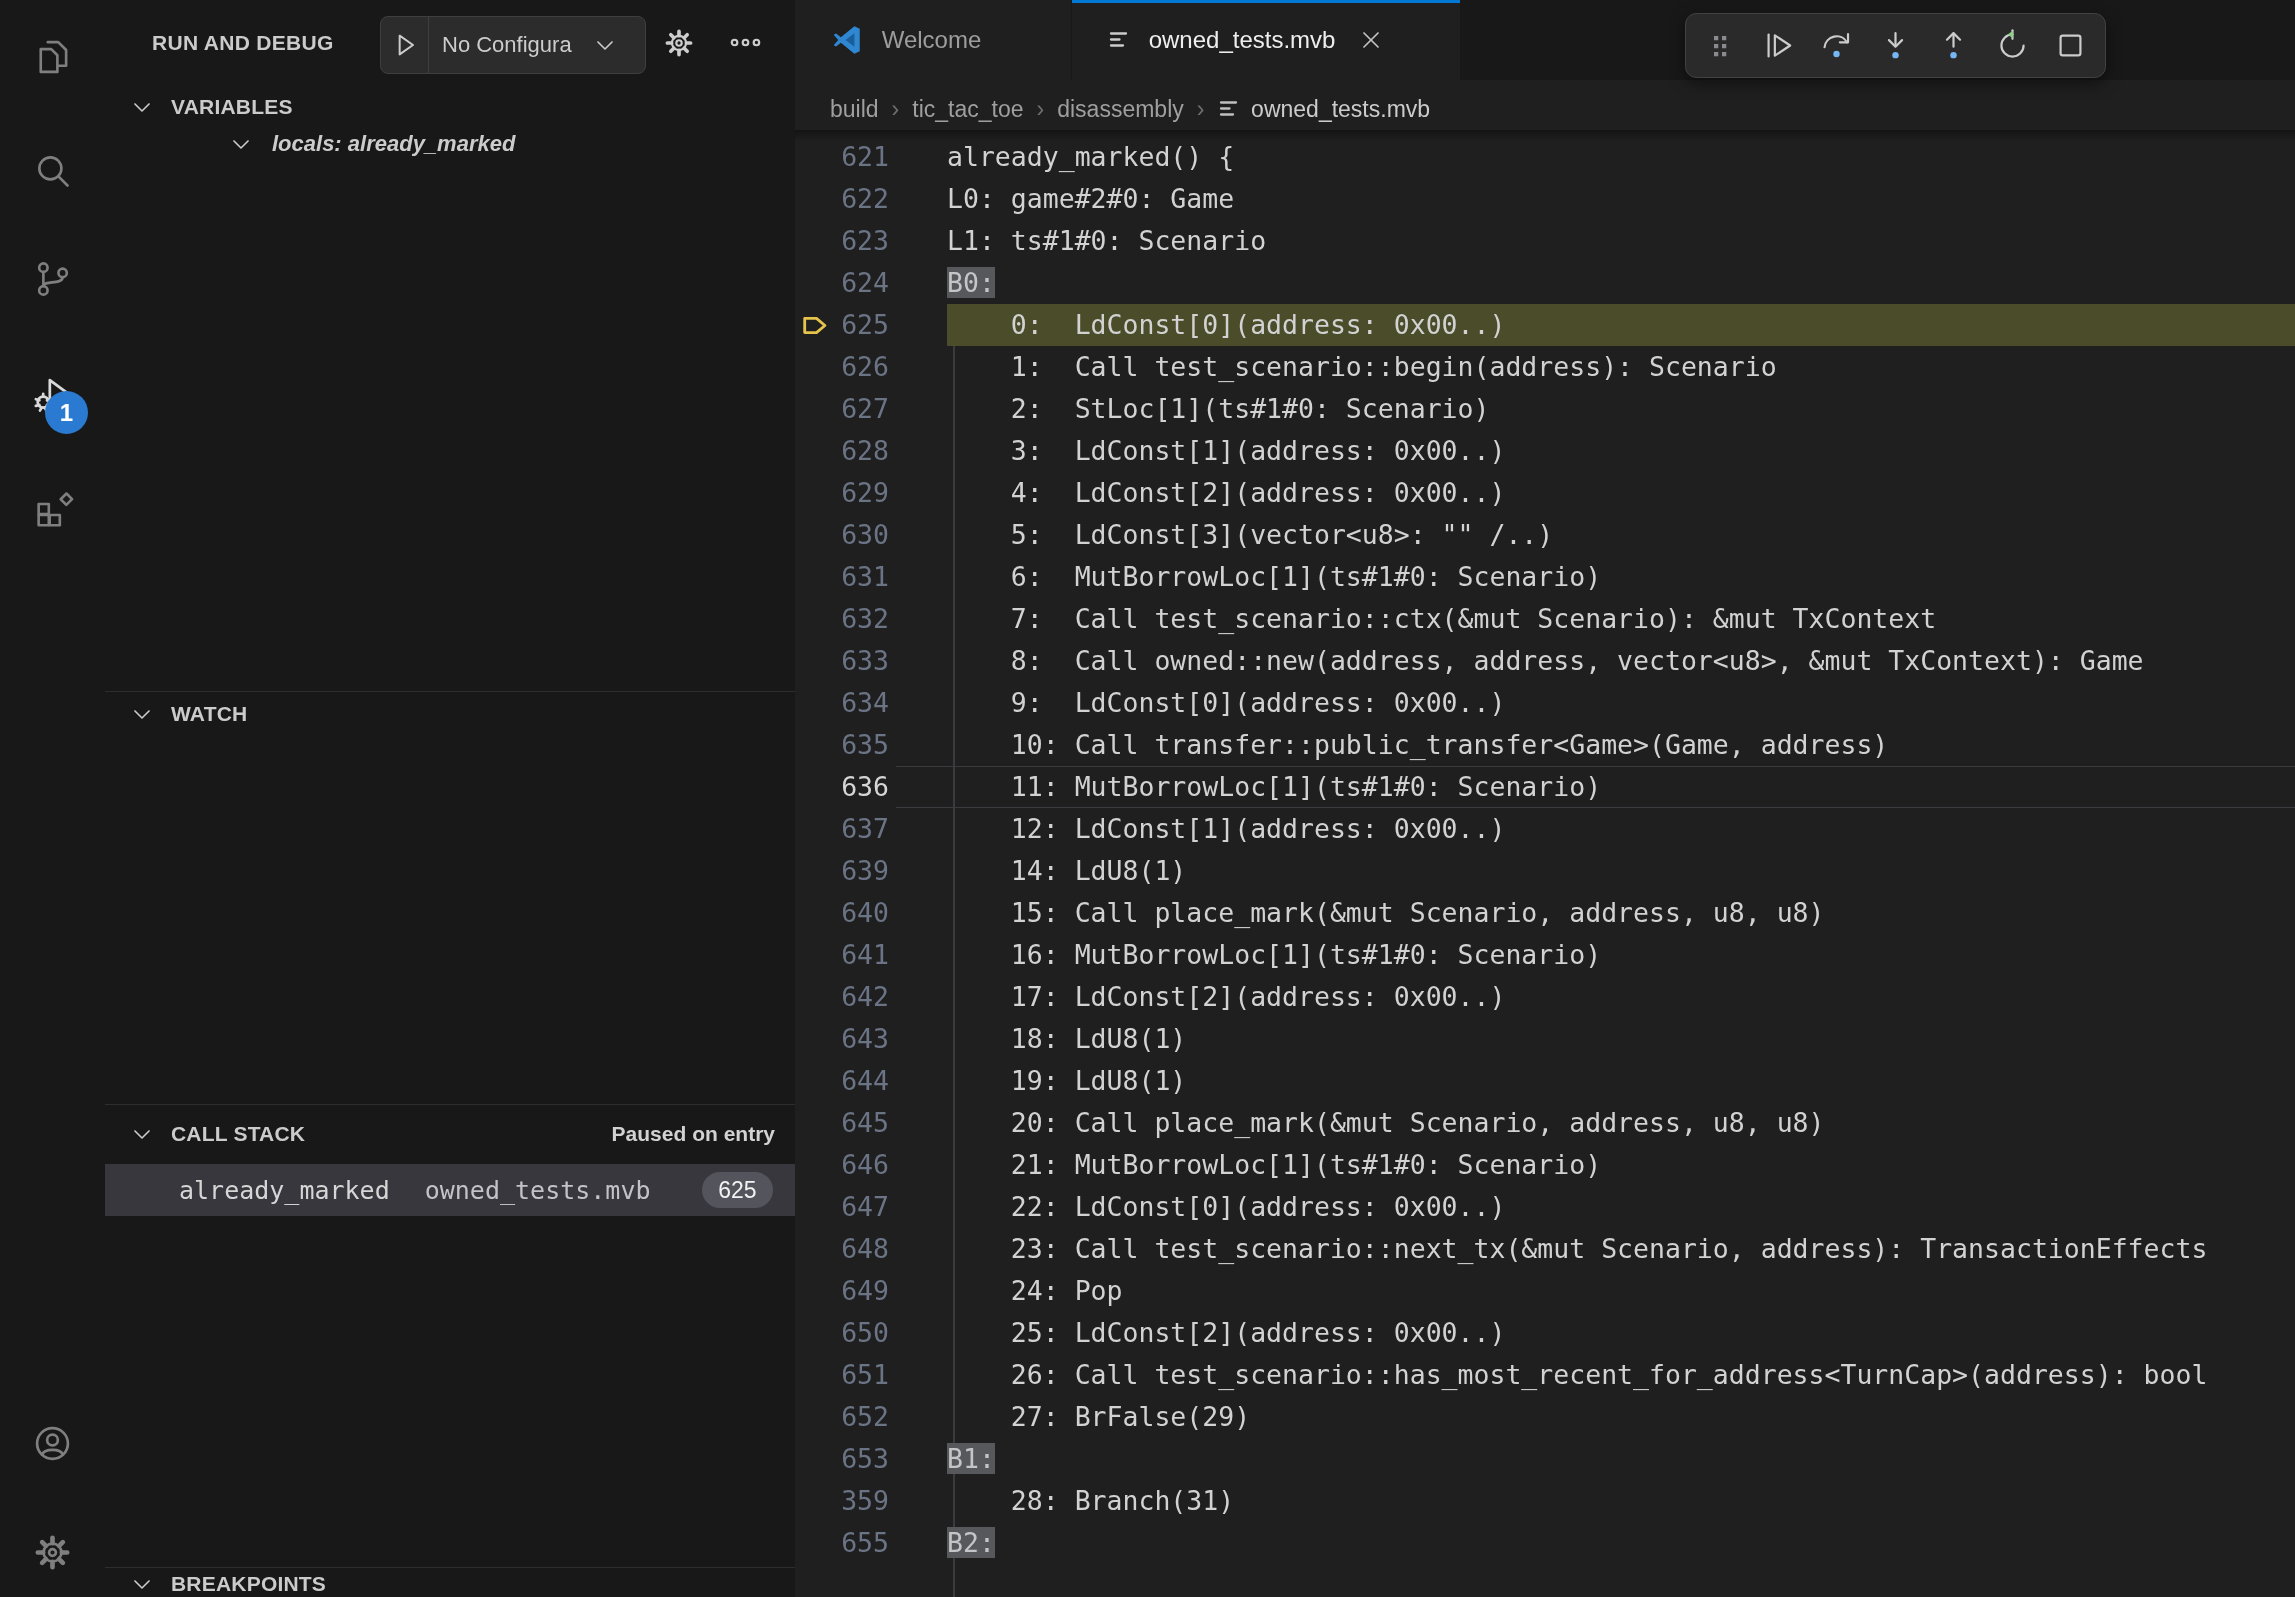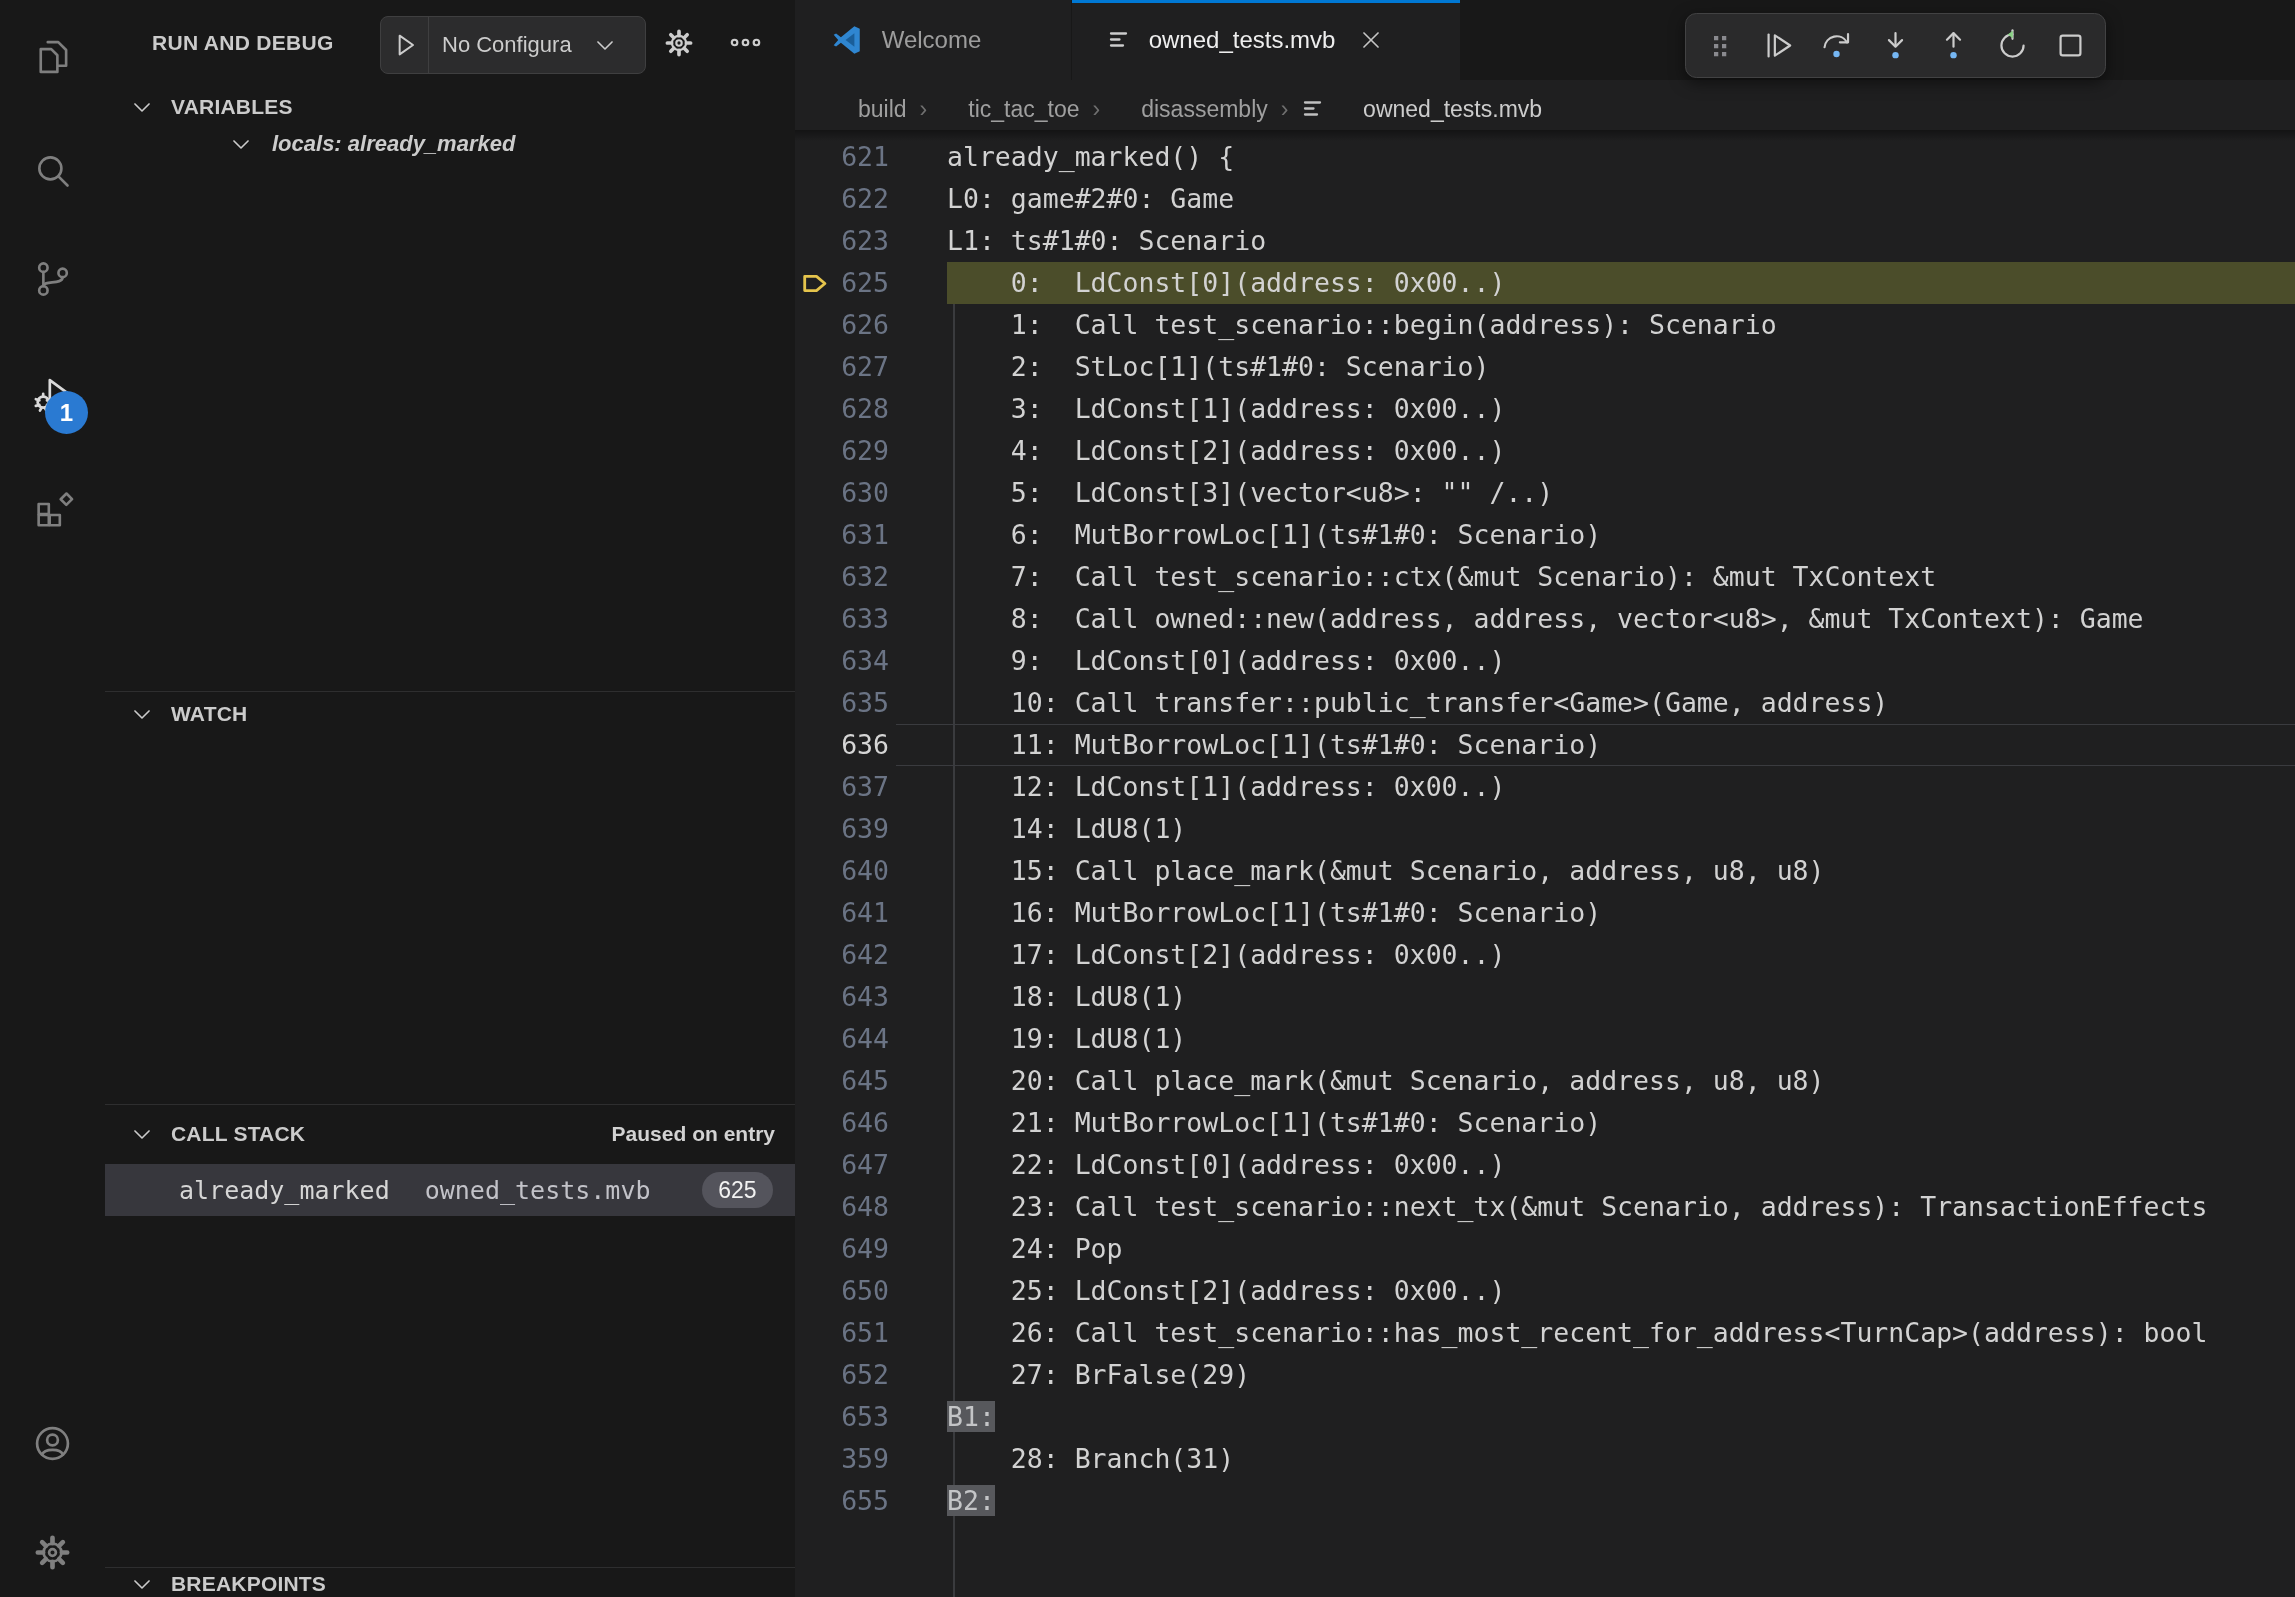--- a/index.html
+++ b/index.html
@@ -54,21 +54,21 @@
   .tab{position:absolute;top:0;height:80px;background:#1f1f20;display:flex;align-items:center;cursor:pointer;box-sizing:border-box;}
   .tab .tab-icon{margin-left:35px;}
   .tab .tab-label{margin-left:17.7px;font-size:24px;white-space:nowrap;}
   .tab.inactive .tab-label{color:#9d9d9d;}
   .tab.active .tab-label{color:#eeeeee;}
   .tab.active::before{content:"";position:absolute;left:0;top:0;right:0;height:3.2px;background:#0078d4;}
   .tab-close{margin-left:22.5px;color:#c5c5c5;cursor:pointer;display:flex;}
 
   #breadcrumbs{position:absolute;left:0;top:80px;width:1501px;height:58px;background:#1f1f20;
                display:flex;align-items:center;padding-left:35px;box-sizing:border-box;font-size:23px;color:#9f9f9f;}
-  .crumb{white-space:nowrap;cursor:pointer;margin-left:28px;}
+  .crumb{white-space:nowrap;cursor:pointer;}
   .crumb-sep{margin:0 13px;color:#6f6f6f;}
   #crumb-file-icon{margin-right:9.7px;color:#c0c0c0;display:flex;}
   #crumb-file{color:#cccccc;}
 
   #code{position:absolute;left:0;top:130px;width:1501px;bottom:0;overflow:hidden;
         font-family:"DejaVu Sans Mono",monospace;font-size:26.5px;color:#d2d2d2;}
   #code::before{content:"";position:absolute;left:0;top:0;width:100%;height:11.3px;z-index:6;
         background:linear-gradient(rgba(0,0,0,0.38),rgba(0,0,0,0));pointer-events:none;}
   #indent-guide{position:absolute;left:158px;top:174px;bottom:0;width:1.6px;background:#3a3b3e;z-index:0;}
   #lines{position:absolute;left:0;top:6.4px;width:100%;}
@@ -297,20 +297,21 @@
           </svg>
         </span>
         <span class="crumb" id="crumb-file">owned_tests.mvb</span>
       </div>
     <div id="code">
       <div id="indent-guide"></div>
       <div id="lines">
           <div class="line"><span class="ln">621</span><span class="txt">already_marked() {</span></div>
           <div class="line"><span class="ln">622</span><span class="txt">L0: game#2#0: Game</span></div>
           <div class="line"><span class="ln">623</span><span class="txt">L1: ts#1#0: Scenario</span></div>
+          <div class="line"><span class="ln">624</span><span class="txt"><span class="blocklabel">B0:</span></span></div>
           <div class="line current"><span class="ptr"><svg xmlns="http://www.w3.org/2000/svg" width="32" height="31" viewBox="0 0 34 32" fill="none" stroke="#e5c44c" stroke-width="3" stroke-linejoin="round">
                 <path d="M5 8.5h12.5l9 7.5-9 7.5H5z"></path>
               </svg></span><span class="ln">625</span><span class="txt">    0:  LdConst[0](address: 0x00..)</span></div>
           <div class="line"><span class="ln">626</span><span class="txt">    1:  Call test_scenario::begin(address): Scenario</span></div>
           <div class="line"><span class="ln">627</span><span class="txt">    2:  StLoc[1](ts#1#0: Scenario)</span></div>
           <div class="line"><span class="ln">628</span><span class="txt">    3:  LdConst[1](address: 0x00..)</span></div>
           <div class="line"><span class="ln">629</span><span class="txt">    4:  LdConst[2](address: 0x00..)</span></div>
           <div class="line"><span class="ln">630</span><span class="txt">    5:  LdConst[3](vector&lt;u8&gt;: "" /..)</span></div>
           <div class="line"><span class="ln">631</span><span class="txt">    6:  MutBorrowLoc[1](ts#1#0: Scenario)</span></div>
           <div class="line"><span class="ln">632</span><span class="txt">    7:  Call test_scenario::ctx(&amp;mut Scenario): &amp;mut TxContext</span></div>

